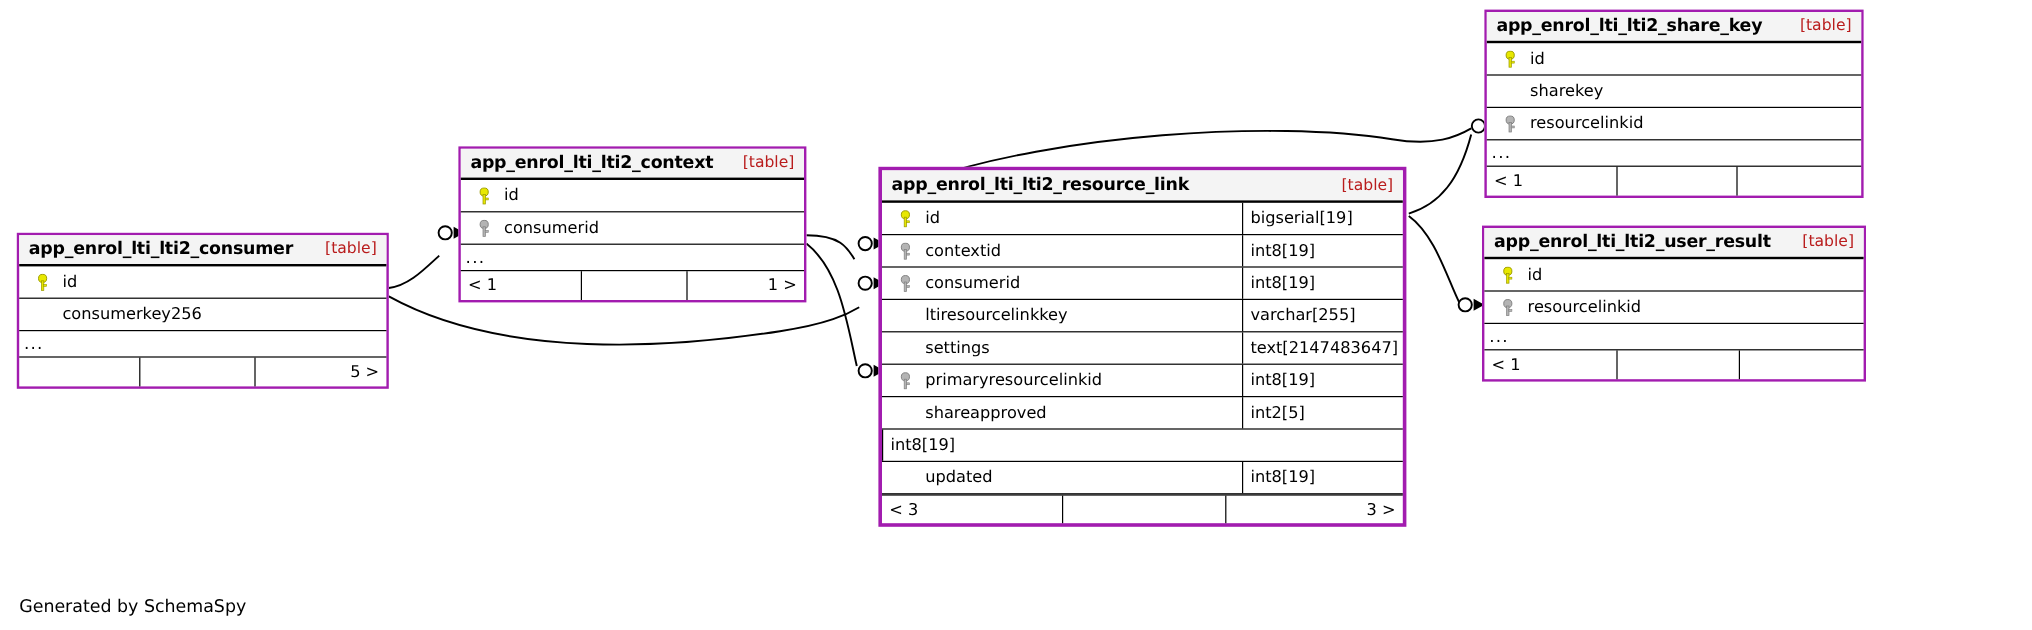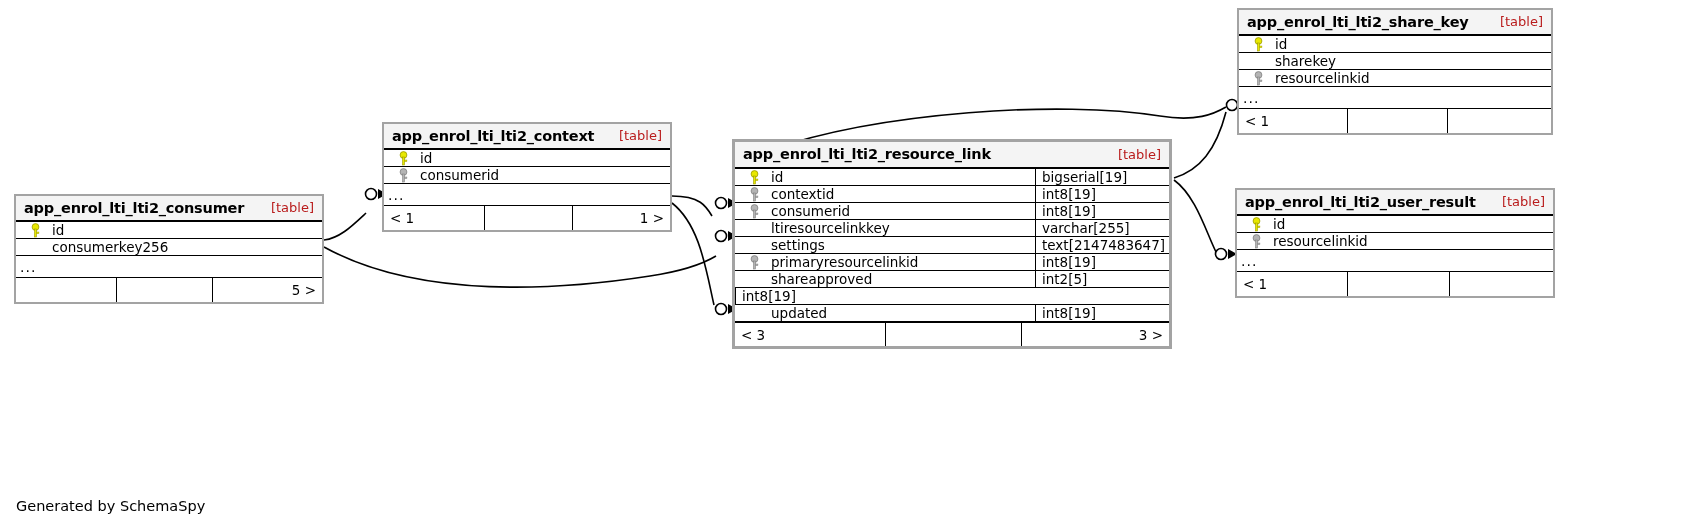--- a/index.html
+++ b/index.html
@@ -19,21 +19,21 @@
     position: absolute;
     left: 0;
     top: 0;
     width: 1693px;
     height: 525px;
     pointer-events: none;
   }
   .table-box {
     position: absolute;
     background: #ffffff;
-    border: 2px solid #a3a3a3;
+    border: 2px solid #a21caf;
     box-sizing: border-box;
     z-index: 5;
   }
   .table-box.thick { border-width: 3px; }
 
   .tbl-title {
     display: flex;
     align-items: center;
     justify-content: space-between;
     background: #f4f4f4;
@@ -53,21 +53,21 @@
     font-size: 13px;
     color: #b91c1c;
     white-space: nowrap;
     padding-left: 10px;
   }
 
   .tbl-row {
     display: flex;
     align-items: stretch;
     border-bottom: 1.5px solid #000000;
-    height: 17px;
+    height: 27px;
     box-sizing: border-box;
   }
   .tbl-row:last-child { border-bottom: none; }
 
   .cell-name {
     flex: 1 1 auto;
     display: flex;
     align-items: center;
     padding-left: 8px;
     box-sizing: border-box;

